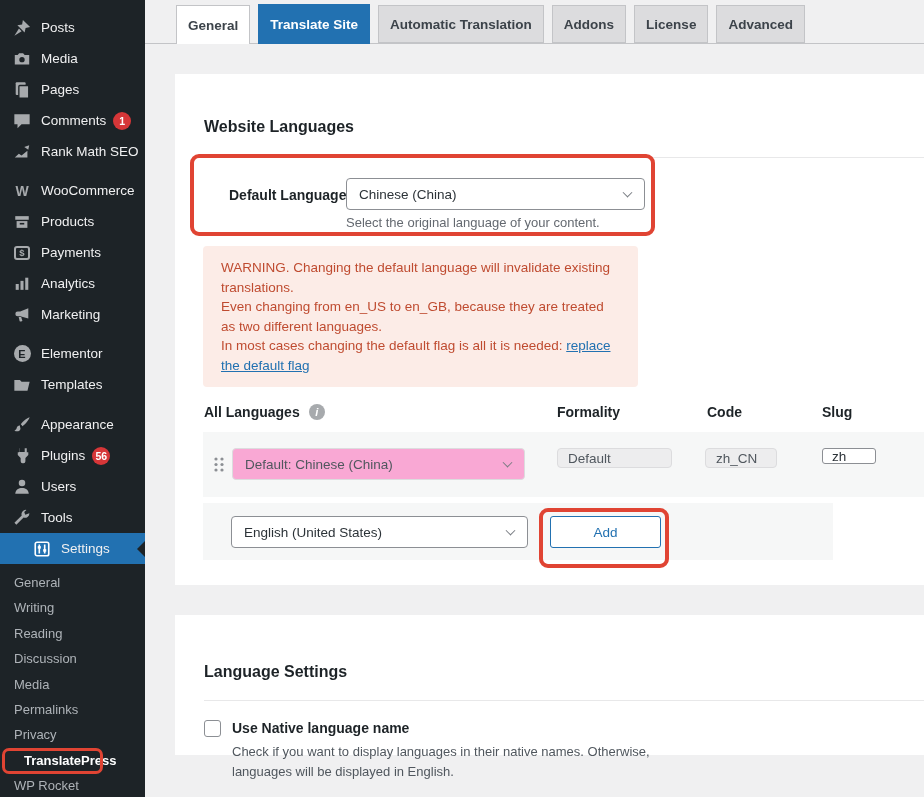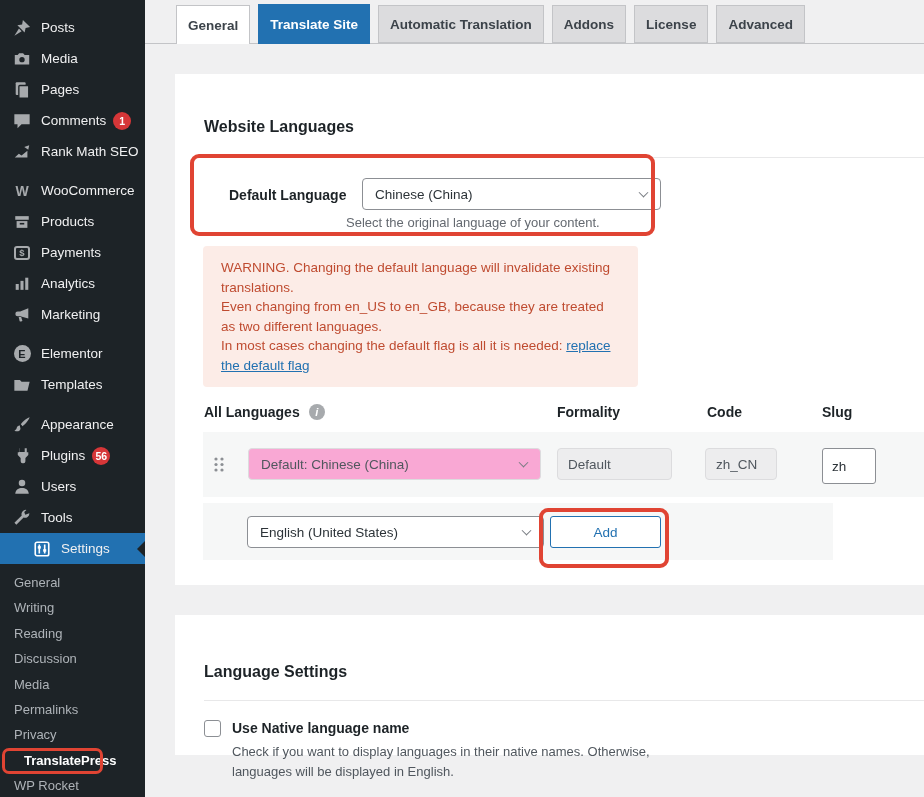--- a/index.html
+++ b/index.html
@@ -42,38 +42,38 @@
   .card1{top:74px;height:511px;}
   .card2{top:615px;height:140px;}
   .section-title{position:absolute;left:29px;font-size:16px;font-weight:bold;color:#1d2327;}
   .divider{position:absolute;left:29px;right:0;height:1px;background:#e8e8e9;}
 
   .ann-rect{position:absolute;border:4px solid var(--ann);border-radius:9px;pointer-events:none;z-index:4;}
   .ann1{left:15px;top:80px;width:465px;height:82px;}
   .ann2{left:364px;top:434px;width:130px;height:60px;}
 
   .field-label{position:absolute;font-size:14px;font-weight:bold;color:#1d2327;}
-  .select{position:relative;display:flex;align-items:center;background:#fff;border:1px solid #8c8f94;border-radius:4px;font-size:13.5px;color:#2c3338;padding:0 30px 0 12px;cursor:pointer;margin-left:16px;}
+  .select{position:relative;display:flex;align-items:center;background:#fff;border:1px solid #8c8f94;border-radius:4px;font-size:13.5px;color:#2c3338;padding:0 30px 0 12px;cursor:pointer;}
   .select.disabled{background:#f9a8d4;border-color:#dcdcde;color:#50575e;cursor:default;}
   .chev{position:absolute;right:13px;top:50%;width:7px;height:7px;border-right:1.6px solid #787c82;border-bottom:1.6px solid #787c82;transform:translateY(-70%) rotate(45deg);}
   .help-text{position:absolute;font-size:13px;color:#646970;}
 
   .warning{position:absolute;left:28px;top:172px;width:435px;background:#fcece7;border-radius:4px;padding:12px 18px;color:#bf4b30;font-size:13.5px;line-height:19.5px;}
   .warning a{color:var(--blue);text-decoration:underline;cursor:pointer;}
 
   .al-head{position:absolute;top:330px;font-size:14px;font-weight:bold;color:#1d2327;}
   .al-label-wrap{left:29px;display:flex;align-items:center;gap:9px;}
   .info-icon{width:16px;height:16px;border-radius:50%;background:#a7aaad;color:#fff;font-size:11px;font-weight:bold;font-style:italic;display:flex;align-items:center;justify-content:center;cursor:pointer;}
 
   .lang-row{position:absolute;background:#f6f7f7;}
   .row1{left:28px;top:358px;width:721px;height:65px;}
   .row2{left:28px;top:429px;width:630px;height:57px;}
   .drag-handle{position:absolute;left:10px;top:24px;cursor:grab;}
-  .gray-field{position:absolute;display:flex;align-items:center;background:#ededee;border:1px solid #dcdcde;border-radius:4px;font-size:13.5px;color:#50575e;padding:0 10px;height:32px;top:16px;}
-  .slug-input{position:absolute;left:619px;top:16px;width:54px;height:36px;background:#fff;border:1px solid #8c8f94;border-radius:3px;display:flex;align-items:center;padding:0 9px;font-size:13.5px;color:#2c3338;}
+  .gray-field{position:absolute;display:flex;align-items:center;background:#ededee;border:1px solid #dcdcde;border-radius:4px;font-size:13.5px;color:#50575e;padding:0 10px;height:20px;top:16px;}
+  .slug-input{position:absolute;left:619px;top:16px;width:54px;height:16px;background:#fff;border:1px solid #8c8f94;border-radius:3px;display:flex;align-items:center;padding:0 9px;font-size:13.5px;color:#2c3338;}
   .add-btn{position:absolute;left:347px;top:13px;width:111px;height:32px;background:#fff;border:1px solid var(--blue);border-radius:3px;color:var(--blue);font-size:13.5px;display:flex;align-items:center;justify-content:center;cursor:pointer;}
 
   .checkbox{position:absolute;left:29px;top:105px;width:17px;height:17px;background:#fff;border:1px solid #8c8f94;border-radius:3px;cursor:pointer;}
   .cb-label{position:absolute;left:57px;top:105px;font-size:14px;font-weight:bold;color:#1d2327;}
   .cb-desc{position:absolute;left:57px;top:127px;width:480px;font-size:13px;color:#50575e;line-height:20px;}
 </style>
 </head>
 <body>
 
 <div class="screen">

